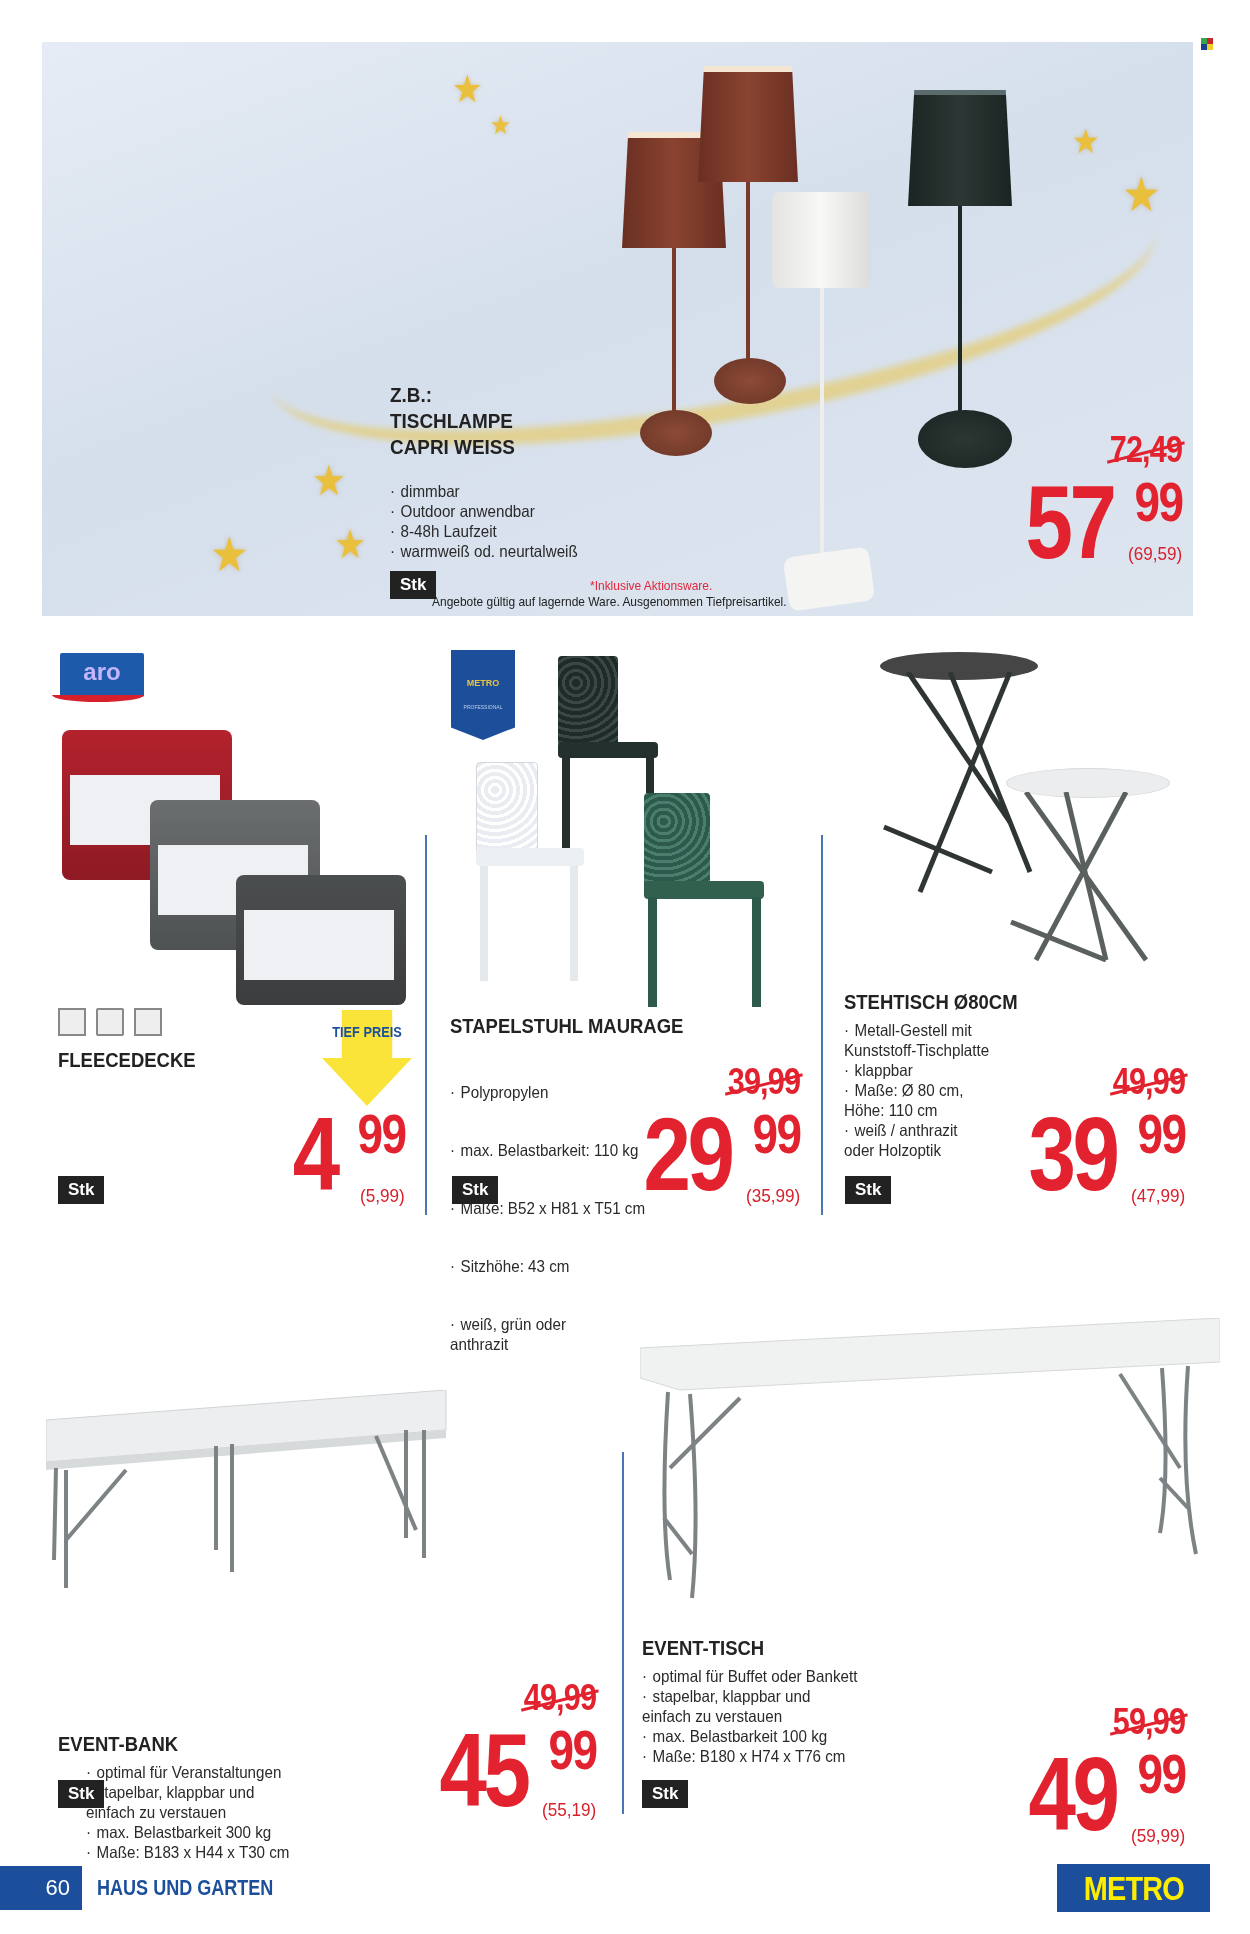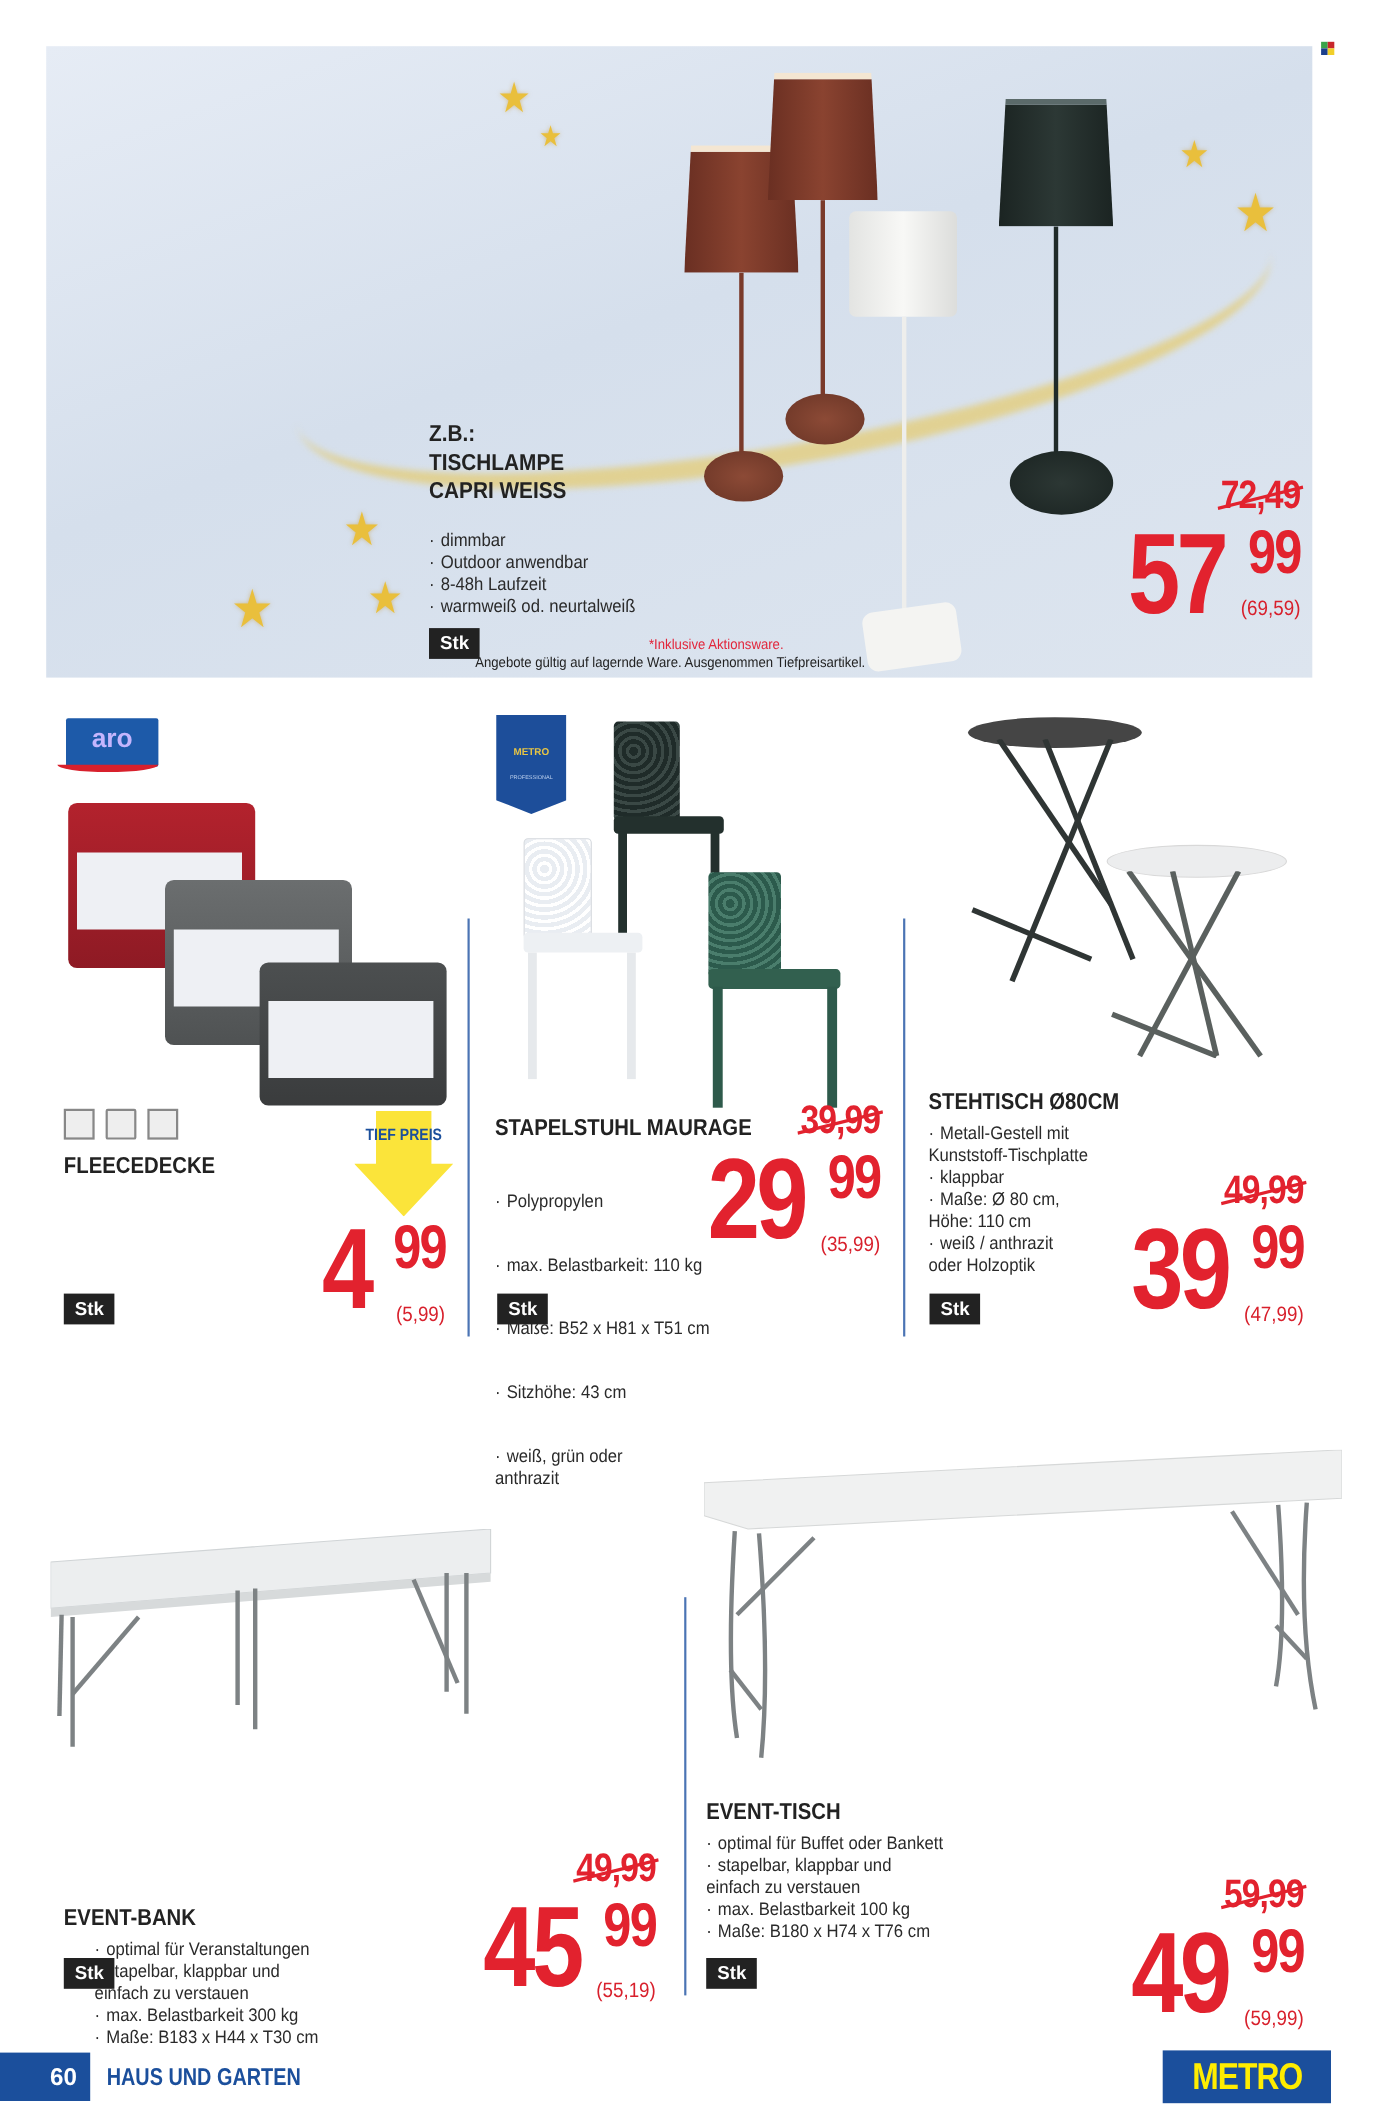--- a/index.html
+++ b/index.html
@@ -37,21 +37,21 @@
   .price .old::after { content: ""; position: absolute; left: -4px; right: -4px; top: 52%; height: 3px; background: #e2222e; transform: rotate(-12deg); }
   .price .int { position: absolute; right: 68px; font-size: 104px; line-height: 1; letter-spacing: -4px; transform: scaleX(0.82); transform-origin: right top; }
   .price .dec { position: absolute; right: 0; font-size: 56px; line-height: 1; letter-spacing: -2px; transform: scaleX(0.82); transform-origin: right top; }
   .price .net { position: absolute; right: 0; font-size: 19px; font-weight: 400; line-height: 1; transform: scaleX(0.9); transform-origin: right top; color: #d8202c; }
 
   
   .prod-title { font-family: "Liberation Sans", sans-serif; font-weight: 700; font-size: 21px; line-height: 24px; color: #222; transform: scaleX(0.88); transform-origin: left top; white-space: nowrap; }
   .divider { position: absolute; width: 2px; background: #4b74b4; }
 
   
-  .page-num { left: 0; top: 1866px; width: 82px; height: 44px; background: #1b4f9c; color: #fff; font-family: "Liberation Sans", sans-serif; font-weight: 700; font-size: 22px; line-height: 44px; text-align: right; padding-right: 12px; }
+  .page-num { left: 0; top: 1866px; width: 82px; height: 44px; background: #1b4f9c; color: #fff; font-family: "Liberation Sans", sans-serif; font-weight: 400; font-size: 22px; line-height: 44px; text-align: right; padding-right: 12px; }
   .section-name { left: 97px; top: 1866px; font-family: "Liberation Sans", sans-serif; font-weight: 700; font-size: 22px; line-height: 44px; color: #1b4f9c; transform: scaleX(0.82); transform-origin: left top; white-space: nowrap; }
   .metro { left: 1057px; top: 1864px; width: 153px; height: 48px; background: #1b4f9c; color: #ffed00; font-family: "Liberation Sans", sans-serif; font-weight: 900; font-size: 34px; line-height: 48px; text-align: center; letter-spacing: -1px; }
   .metro span { display: inline-block; transform: scaleX(0.85); }
 
   .aro { left: 60px; top: 653px; width: 84px; height: 44px; background: #1d5aa9; border-radius: 2px; color: #c4b5fd; font-family: "Liberation Sans", sans-serif; font-weight: 700; font-size: 24px; text-align: center; line-height: 38px; }
   .aro-swoosh { left: 52px; top: 688px; width: 92px; height: 14px; border-bottom: 7px solid #d8202c; border-radius: 0 0 50% 50%; }
 
   .mp-badge { left: 451px; top: 650px; width: 64px; height: 90px; background: #1d4e9a; clip-path: polygon(0 0,100% 0,100% 86%,50% 100%,0 86%); }
   .mp-badge .t1 { position: absolute; top: 28px; left: 0; width: 100%; text-align: center; color: #e6c445; font-family: "Liberation Sans", sans-serif; font-weight: 700; font-size: 9px; }
   .mp-badge .t2 { position: absolute; top: 54px; left: 0; width: 100%; text-align: center; color: #bcd0ee; font-family: "Liberation Sans", sans-serif; font-size: 5px; }
@@ -198,21 +198,21 @@
       <li>Polypropylen</li>
       <li>max. Belastbarkeit: 110 kg</li>
       <li>Maße: B52 x H81 x T51 cm</li>
       <li>Sitzhöhe: 43 cm</li>
       <li style="white-space:pre;">weiß, grün oder
 anthrazit</li>
     </ul>
   </div>
   <span class="abs stk" style="left:452px;top:1176px;">Stk</span>
 
-  <div class="price" style="left:600px;top:1000px;width:200px;height:150px;">
+  <div class="price" style="left:600px;top:1064px;width:200px;height:150px;">
     <span class="old">39,99</span>
     <span class="int" style="top:38px;">29</span>
     <span class="dec" style="top:42px;">99</span>
     <span class="net" style="top:122px;">(35,99)</span>
   </div>
 </article>
 
 <article>
   <div>
     <div class="abs" style="left:880px;top:652px;width:158px;height:28px;border-radius:50%;background:#454545;"></div>

